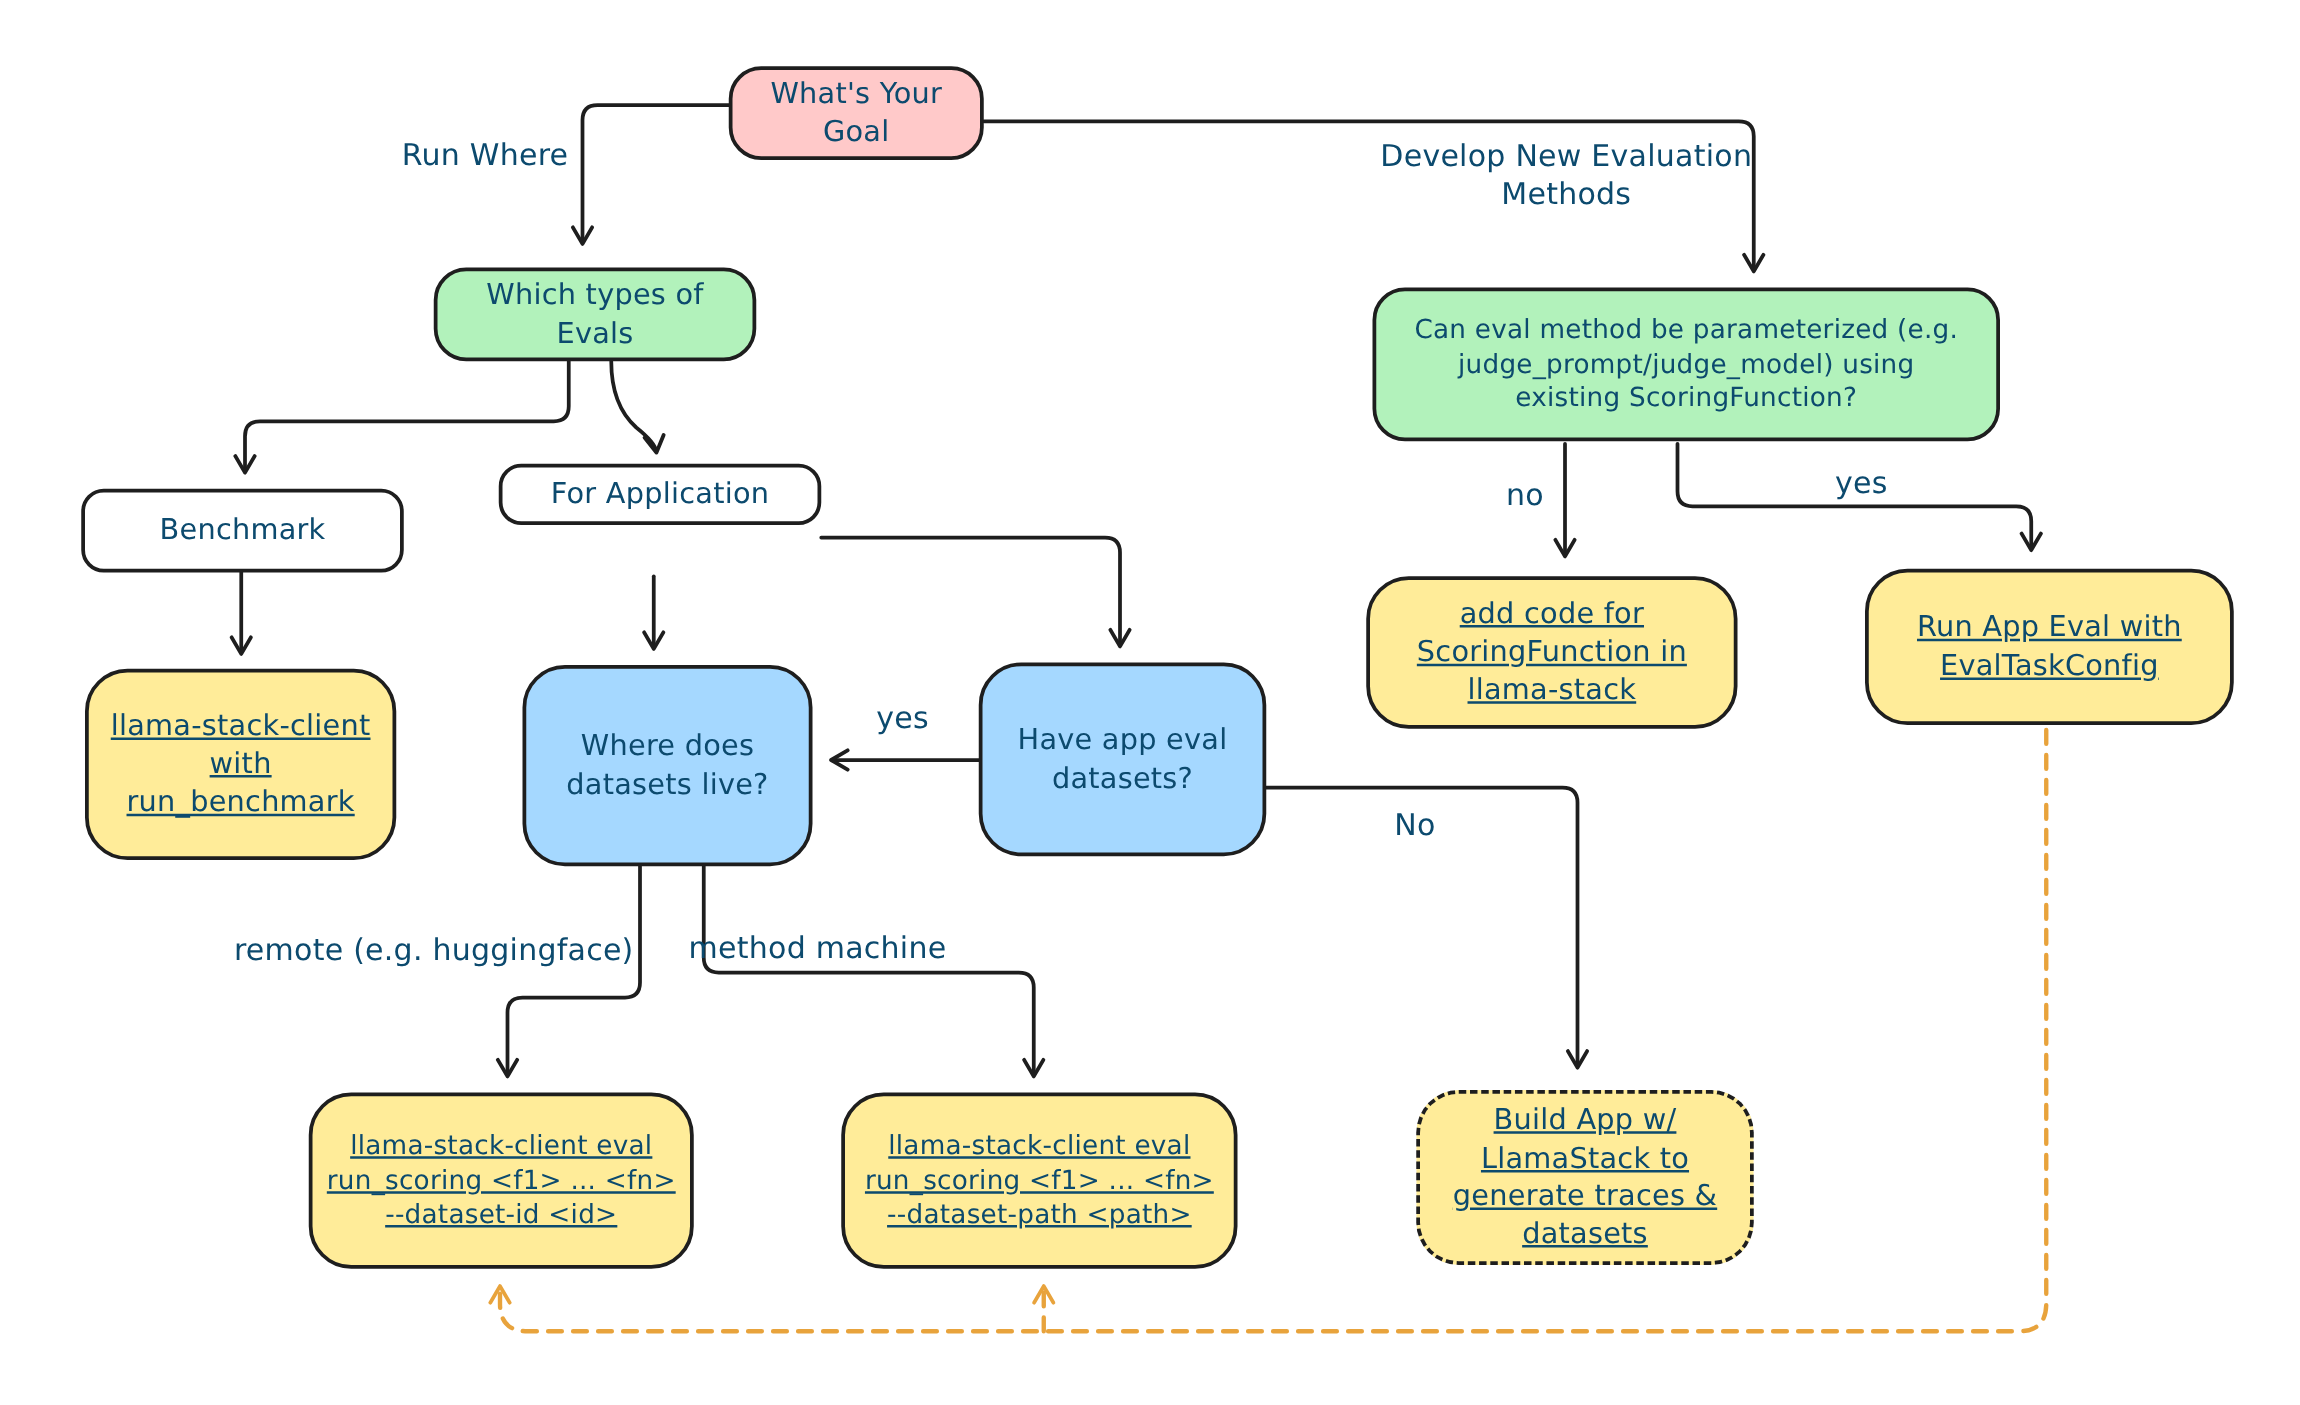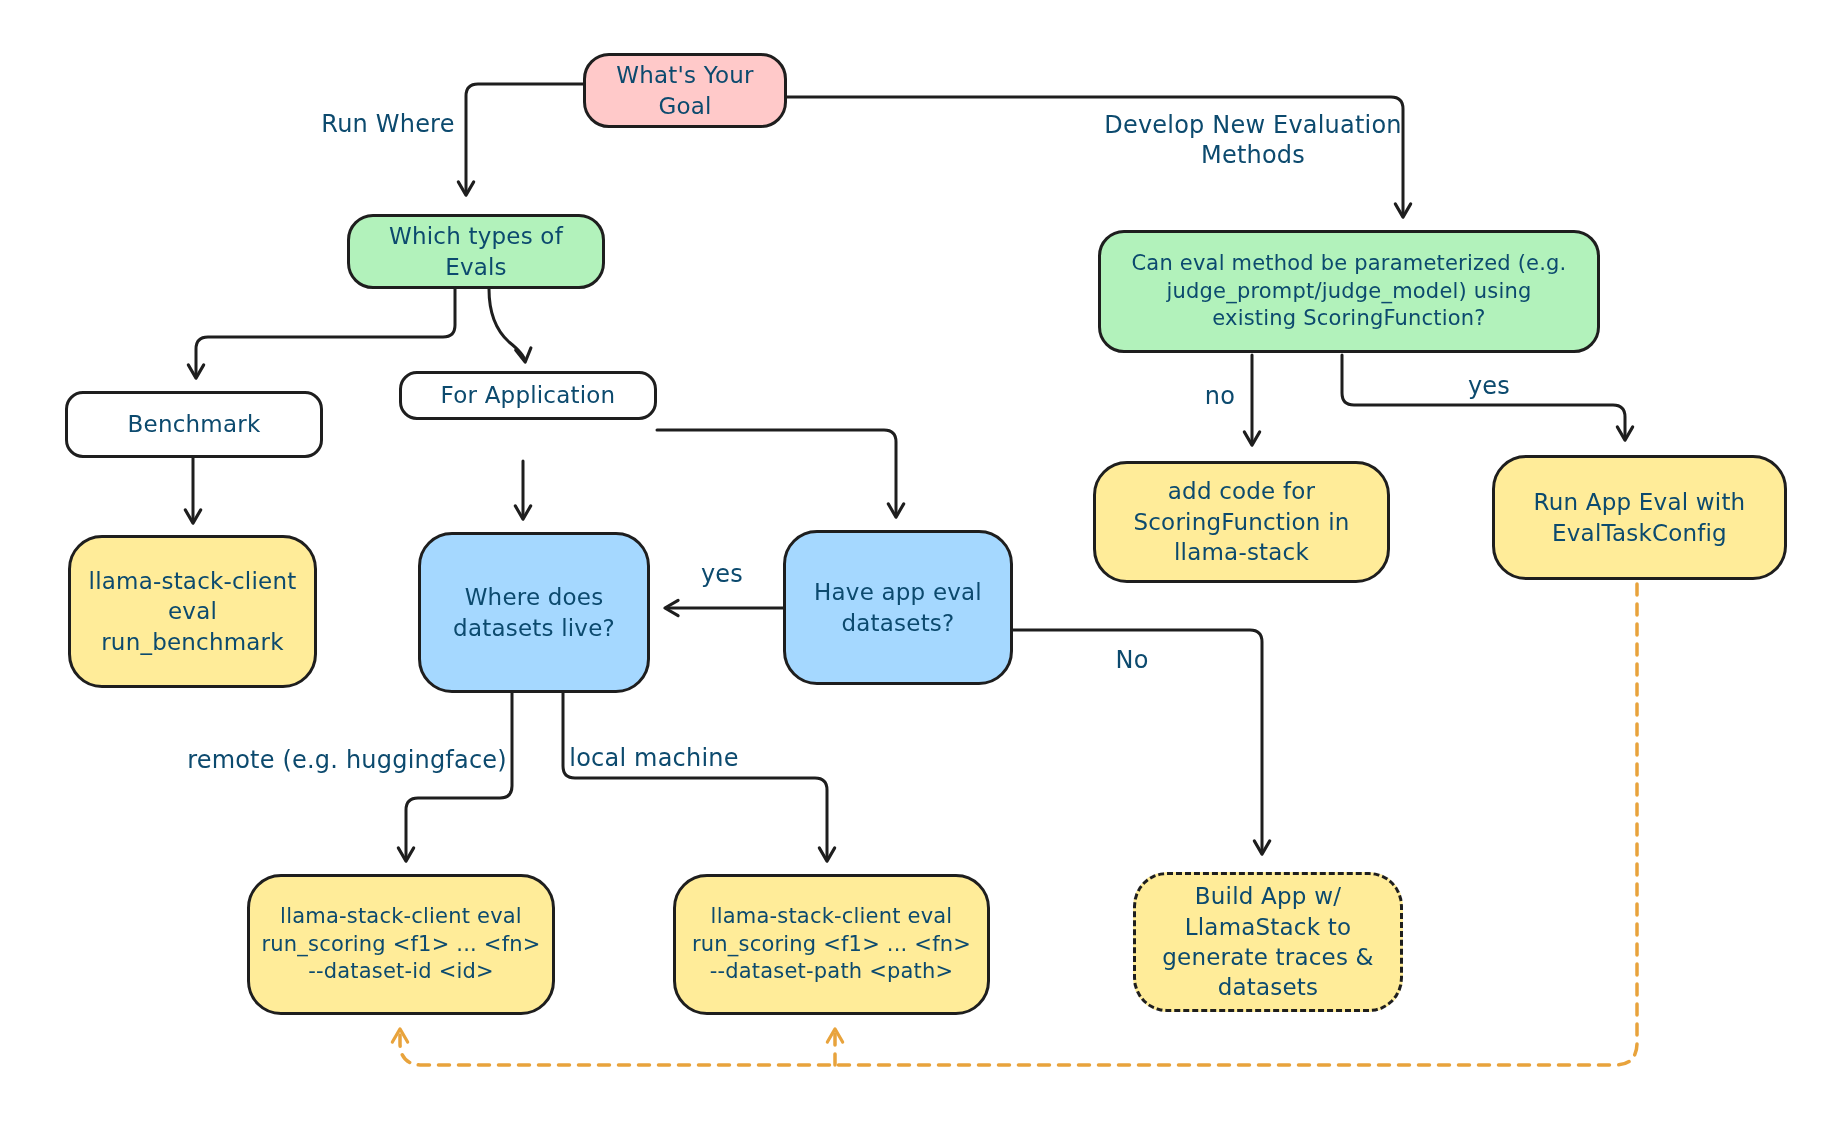--- a/index.html
+++ b/index.html
@@ -23,21 +23,21 @@
     line-height:1.32;
     padding:6px 10px;
     letter-spacing:.2px;
   }
   .r-sm{border-radius:18px;}
   .r-md{border-radius:26px;}
   .r-lg{border-radius:34px;}
   .fill-pink{background:#ffc9c9;}
   .fill-green{background:#b2f2bb;}
   .fill-blue{background:#a5d8ff;}
-  .fill-yellow{background:#ffec99;}
+  .fill-yellow{background:#ffec99;text-decoration:underline;}
   .fill-white{background:#ffffff;}
   .b-dashed{border-style:dashed;text-align:center;}
   .f-small{font-size:21px;padding-left:10px;}
   .edge-label{
     position:absolute;
     transform:translate(-50%,-50%);
     white-space:pre-line;
     text-align:center;
     font-size:24px;
     line-height:1.25;
@@ -89,21 +89,21 @@
 
   <div class="node fill-green r-md f-small" style="left:1098px;top:230px;width:502px;height:123px">Can eval method be parameterized (e.g.
 judge_prompt/judge_model) using
 existing ScoringFunction?</div>
 
   <div class="node fill-white r-sm" style="left:65px;top:391px;width:258px;height:67px">Benchmark</div>
 
   <div class="node fill-white r-sm" style="left:399px;top:371px;width:258px;height:49px">For Application</div>
 
   <div class="node fill-yellow r-lg" style="left:68px;top:535px;width:249px;height:153px">llama-stack-client
-eval run_benchmark</div>
+with run_benchmark</div>
 
   <div class="node fill-blue r-lg" style="left:418px;top:532px;width:232px;height:161px">Where does
 datasets live?</div>
 
   <div class="node fill-blue r-lg" style="left:783px;top:530px;width:230px;height:155px">Have app eval
 datasets?</div>
 
   <div class="node fill-yellow r-lg" style="left:1093px;top:461px;width:297px;height:122px">add code for
 ScoringFunction in
 llama-stack</div>
@@ -125,15 +125,15 @@
 datasets</div>
 
   <div class="edge-label" style="left:388px;top:124px">Run Where</div>
   <div class="edge-label" style="left:1253px;top:140px">Develop New Evaluation
 Methods</div>
   <div class="edge-label" style="left:722px;top:574px">yes</div>
   <div class="edge-label" style="left:1132px;top:660px">No</div>
   <div class="edge-label" style="left:1220px;top:396px">no</div>
   <div class="edge-label" style="left:1489px;top:386px">yes</div>
   <div class="edge-label" style="left:347px;top:760px">remote (e.g. huggingface)</div>
-  <div class="edge-label" style="left:654px;top:758px">local machine</div>
+  <div class="edge-label" style="left:654px;top:758px">method machine</div>
 
 </div>
 
 </body></html>

